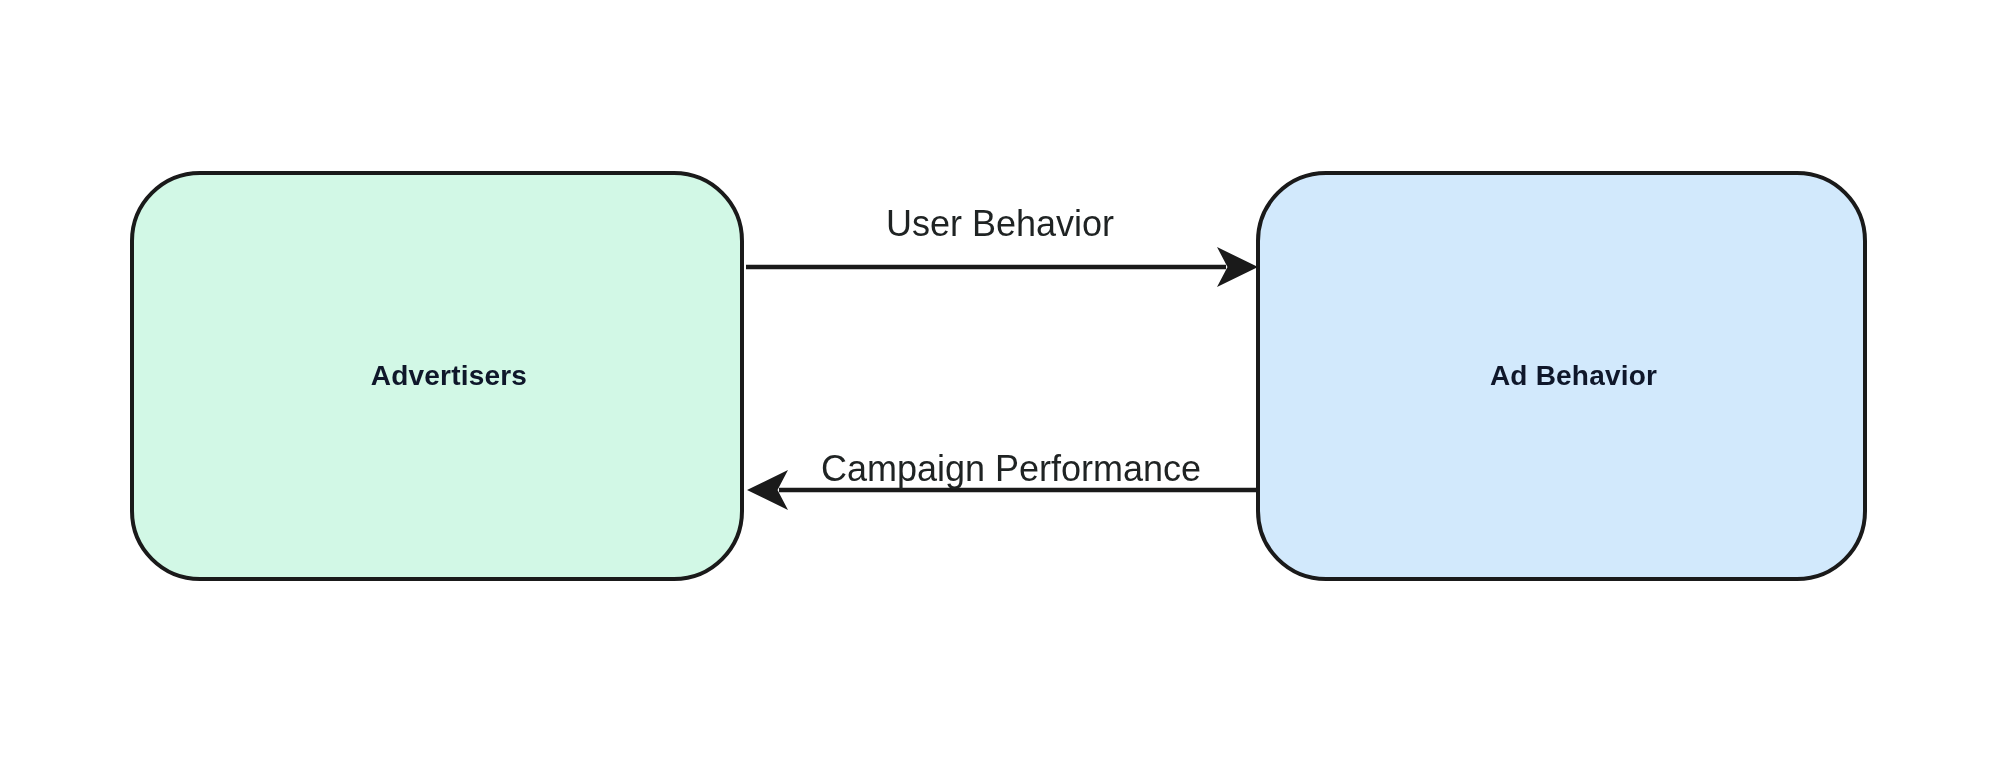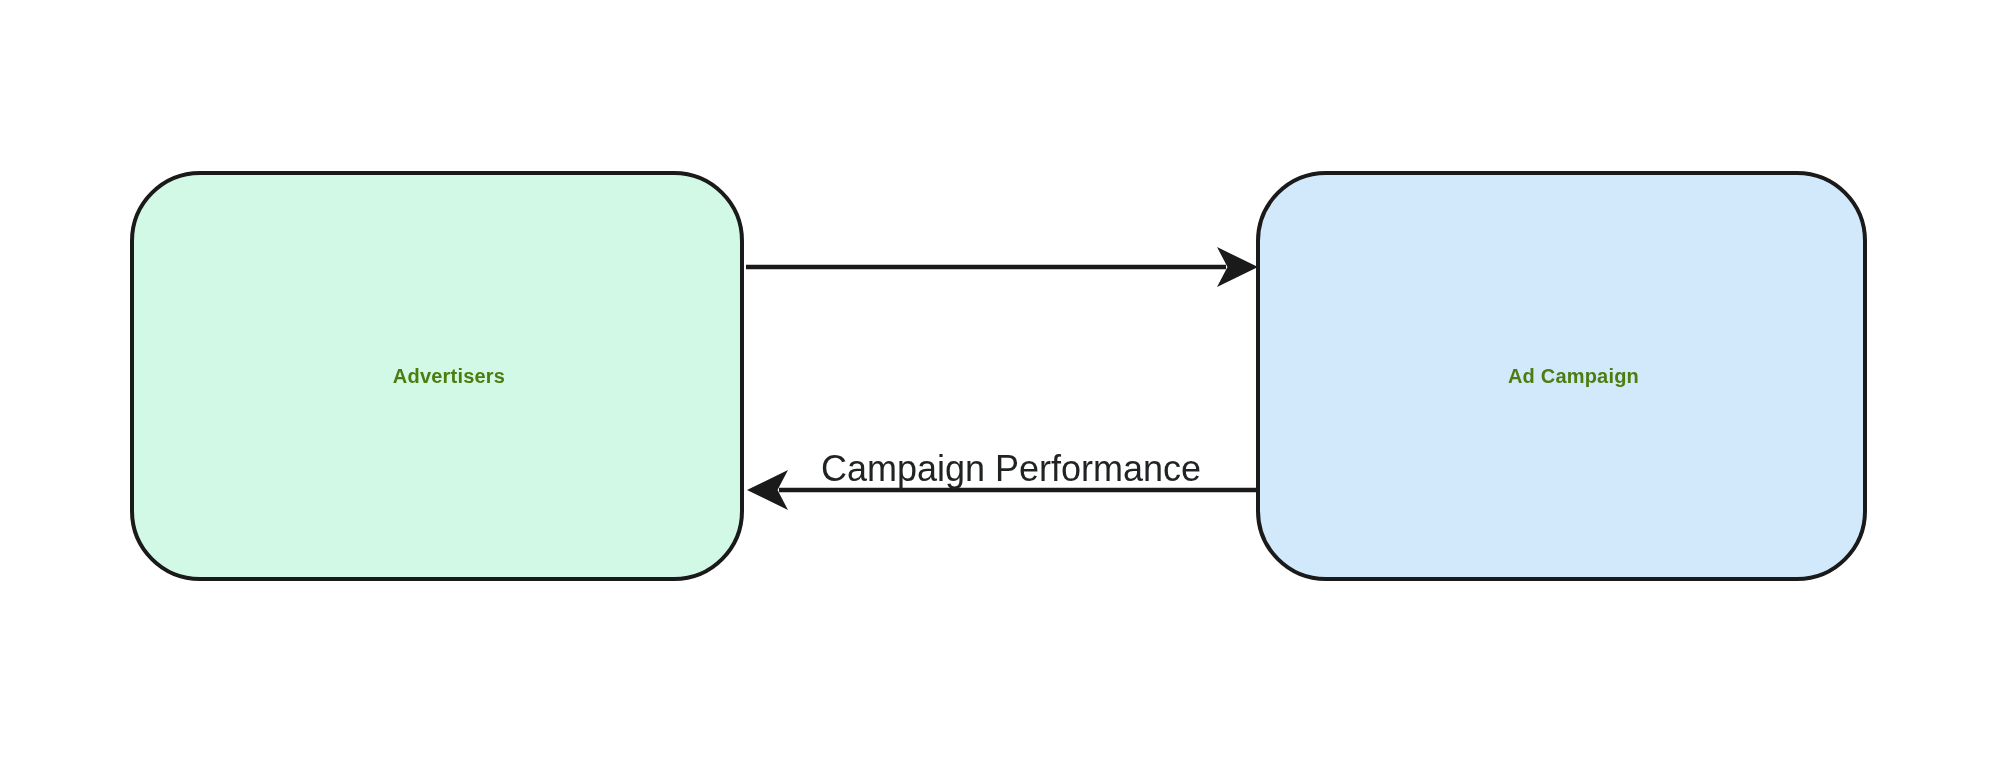--- a/index.html
+++ b/index.html
@@ -35,23 +35,23 @@
     width: 614px;
     height: 410px;
   }
   .node-ad-platforms {
     left: 1256px;
     top: 171px;
     width: 611px;
     height: 410px;
   }
   .node-label {
-    font-size: 20px;
+    font-size: 28px;
     font-weight: 700;
-    color: #4d7c0f;
+    color: #0f172a;
     letter-spacing: 0.2px;
     margin-left: 24px;
   }
   .edges-svg {
     position: absolute;
     left: 0;
     top: 0;
     width: 1999px;
     height: 778px;
     pointer-events: none;
@@ -76,32 +76,33 @@
 </head>
 <body style="background: rgb(255, 255, 255);">
 
 <div class="canvas">
 
   <div class="node node-advertisers" style="background: rgb(210, 248, 230);">
     <span class="node-label">Advertisers</span>
   </div>
 
   <div class="node node-ad-platforms" style="background: rgb(210, 233, 252);">
-    <span class="node-label">Ad Campaign</span>
+    <span class="node-label">Ad Behavior</span>
   </div>
 
   <svg class="edges-svg" viewBox="0 0 1999 778" xmlns="http://www.w3.org/2000/svg">
 
     <g>
       <line x1="746" y1="267" x2="1226" y2="267" stroke="#1a1a1a" stroke-width="4.5"></line>
       <path d="M 1258 267 L 1217 247 L 1227.5 267 L 1217 287 Z" fill="#1a1a1a"></path>
     </g>
 
     <g>
       <line x1="1257" y1="490" x2="779" y2="490" stroke="#1a1a1a" stroke-width="4.5"></line>
       <path d="M 747 490 L 788 470 L 777.5 490 L 788 510 Z" fill="#1a1a1a"></path>
     </g>
   </svg>
 
+  <div class="edge-label edge-label-user-behavior">User Behavior</div>
 
   <div class="edge-label edge-label-campaign-performance">Campaign Performance</div>
 
 </div>
 
 </body></html>

